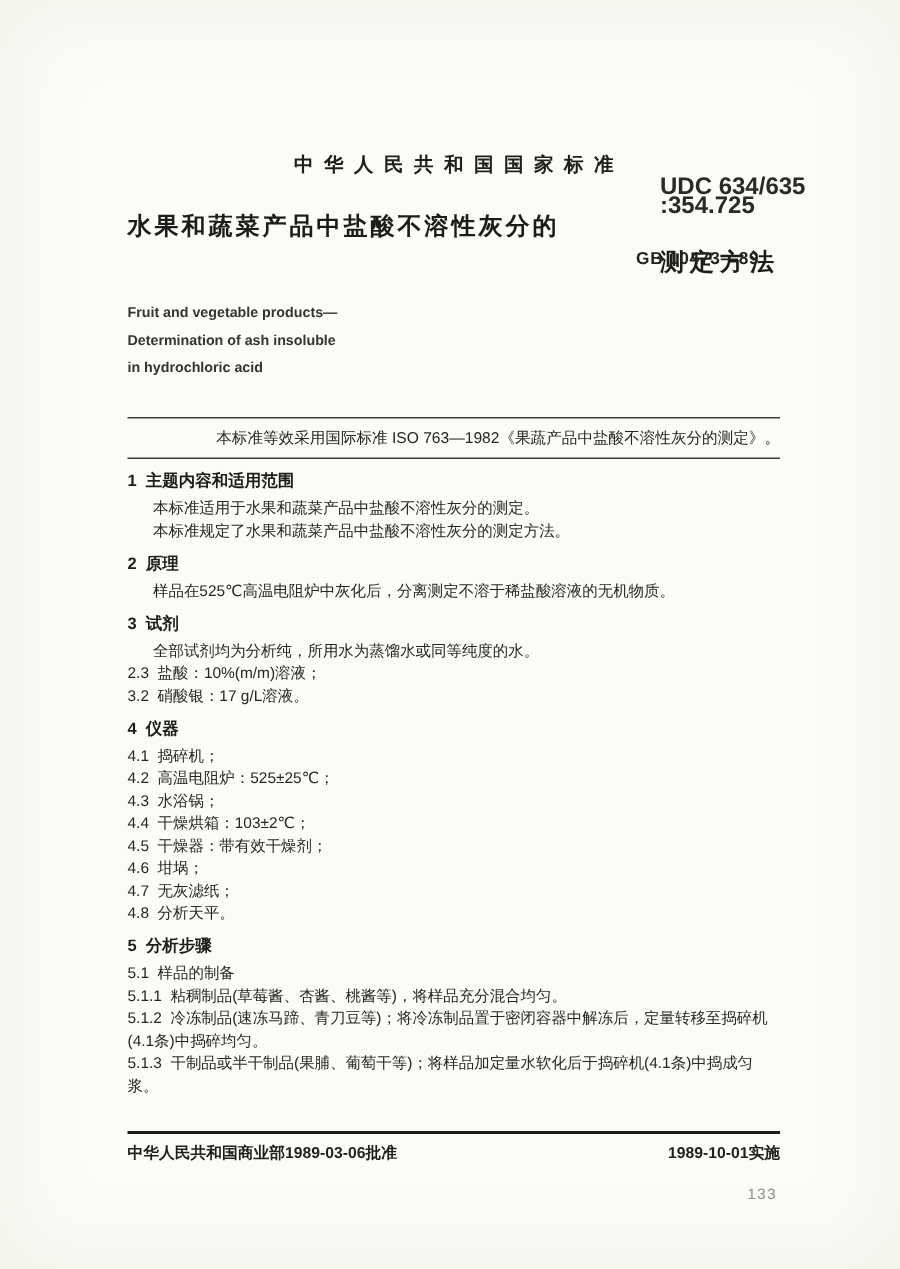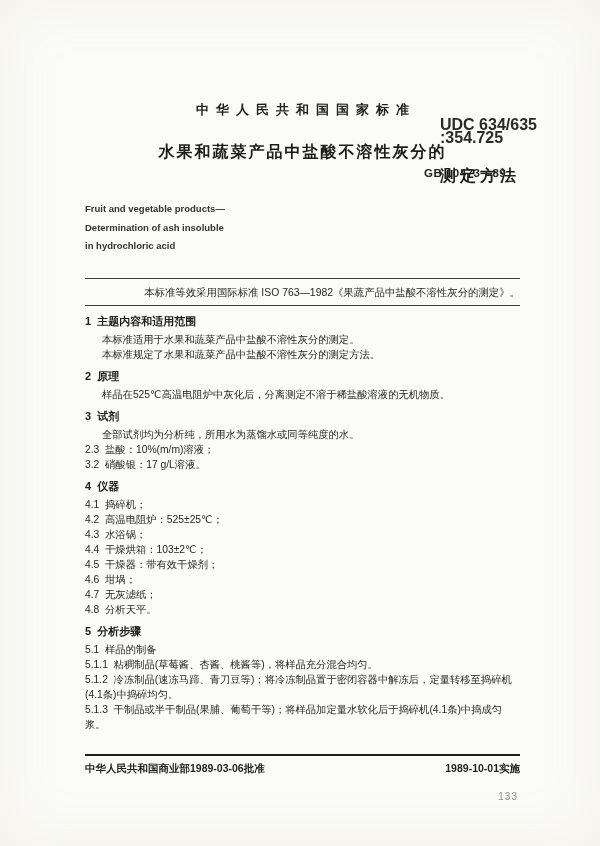--- a/index.html
+++ b/index.html
@@ -24,21 +24,21 @@
     line-height: 16px;
     color: #1f1f1d;
   }
   .udc {
     position: absolute; top: 118px; left: 418px;
     font-size: 16px; font-weight: 700; line-height: 13px;
     color: #2a2a28;
     margin-left: 22px;
   }
   .title-l1 {
-    margin-top: 24px; text-align: center;
+    margin-top: 24px; 
     font-size: 16px; font-weight: 700; letter-spacing: 2px;
     line-height: 20px; color: #1c1c1a;
   }
   .title-l2 {
     margin-top: 4px; text-align: right;
     font-size: 16px; font-weight: 700; letter-spacing: 4px;
     line-height: 20px; color: #1c1c1a;
   }
   .std-no {
     position: absolute; top: 167px; left: 424px;

